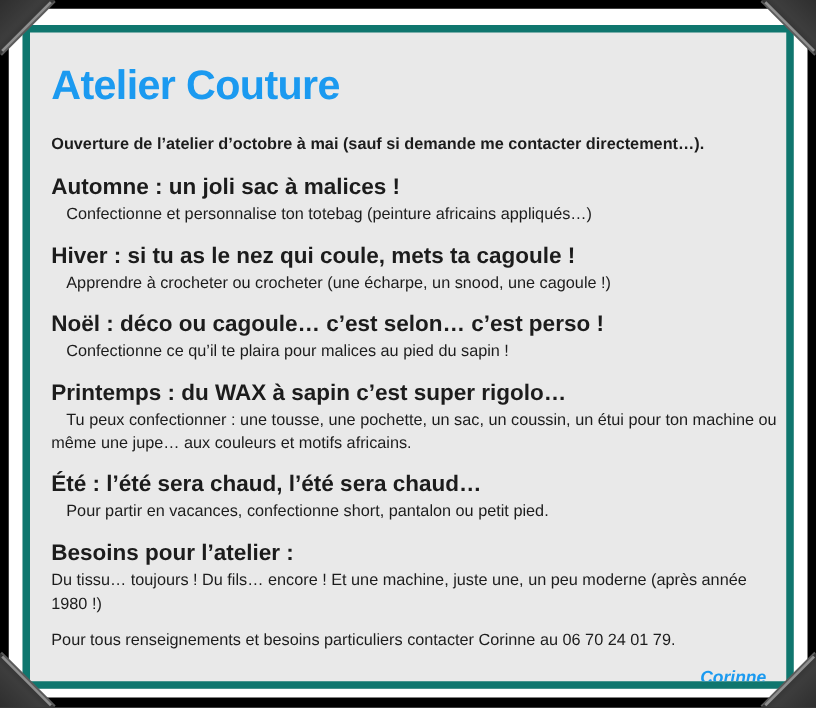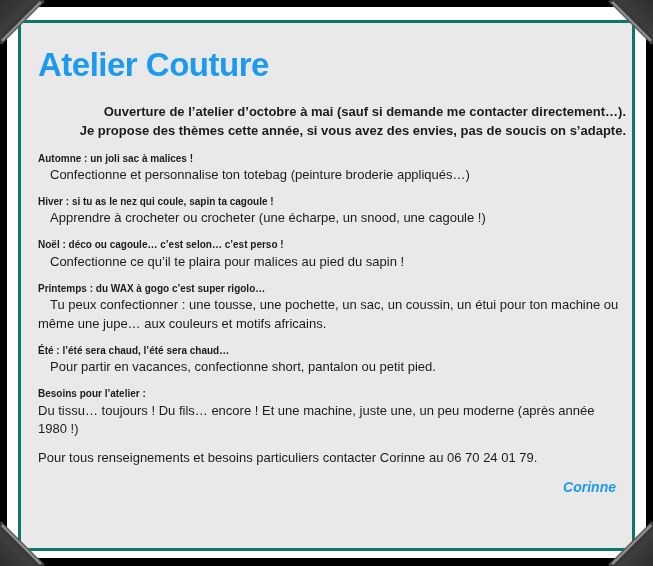--- a/index.html
+++ b/index.html
@@ -14,44 +14,44 @@
   .card {
     position: absolute;
     left: 7px; top: 7px; right: 7px; bottom: 8px;
     background: #ffffff;
     border-radius: 8px;
   }
   .panel {
     position: absolute;
     left: 11px; top: 13px; right: 11px; bottom: 7px;
     background: #e9e9e9;
-    border: 3px solid #0f766e;
+    border: 6px solid #0f766e;
     box-sizing: border-box;
     overflow: hidden;
   }
   .content {
     padding: 10px 6px 0 17px;
     color: #1c1c1c;
     font-size: 13px;
     line-height: 1.45;
   }
 
   h1.title {
     margin: 8px 0 14px 0;
     font-size: 33px;
     font-weight: 700;
     letter-spacing: -0.5px;
     color: #1b9af0;
   }
 
-  .intro { font-weight: 700; margin: 0 0 11px 0; text-align: right; }
+  .intro { font-weight: 700; margin: 0 0 11px 0; }
 
   .section { margin: 0 0 10px 0; }
   .section h2 {
-    font-size: 10px;
+    font-size: 18px;
     font-weight: 700;
     margin: 0;
     line-height: 1.45;
   }
   .section p { margin: 0; }
   .section p.indent { text-indent: 12px; }
 
   .dates {
     font-weight: 700;
     margin: 14px 0 18px 0;
@@ -85,40 +85,39 @@
 <div class="stage">
 
   <div class="card">
     <div class="panel">
       <div class="content">
 
         <h1 class="title">Atelier Couture</h1>
 
         <div class="intro">
           <div>Ouverture de l’atelier d’octobre à mai (sauf si demande me contacter directement…).</div>
-          <div>Je propose des thèmes cette année, si vous avez des envies, pas de soucis on s’adapte.</div>
         </div>
 
         <div class="section">
           <h2>Automne : un joli sac à malices !</h2>
-          <p class="indent">Confectionne et personnalise ton totebag (peinture broderie appliqués…)</p>
+          <p class="indent">Confectionne et personnalise ton totebag (peinture africains appliqués…)</p>
         </div>
 
         <div class="section">
-          <h2>Hiver : si tu as le nez qui coule, sapin ta cagoule !</h2>
+          <h2>Hiver : si tu as le nez qui coule, mets ta cagoule !</h2>
           <p class="indent">Apprendre à crocheter ou crocheter (une écharpe, un snood, une cagoule !)</p>
         </div>
 
         <div class="section">
           <h2>Noël : déco ou cagoule… c’est selon… c’est perso !</h2>
           <p class="indent">Confectionne ce qu’il te plaira pour malices au pied du sapin !</p>
         </div>
 
         <div class="section">
-          <h2>Printemps : du WAX à gogo c’est super rigolo…</h2>
+          <h2>Printemps : du WAX à sapin c’est super rigolo…</h2>
           <p class="indent">Tu peux confectionner : une tousse, une pochette, un sac, un coussin, un étui pour ton machine ou même  une jupe… aux couleurs et motifs africains.</p>
         </div>
 
         <div class="section">
           <h2>Été : l’été sera chaud, l’été sera chaud…</h2>
           <p class="indent">Pour partir en vacances, confectionne short, pantalon ou petit pied.</p>
         </div>
 
         <div class="section">
           <h2>Besoins pour l’atelier :</h2>

